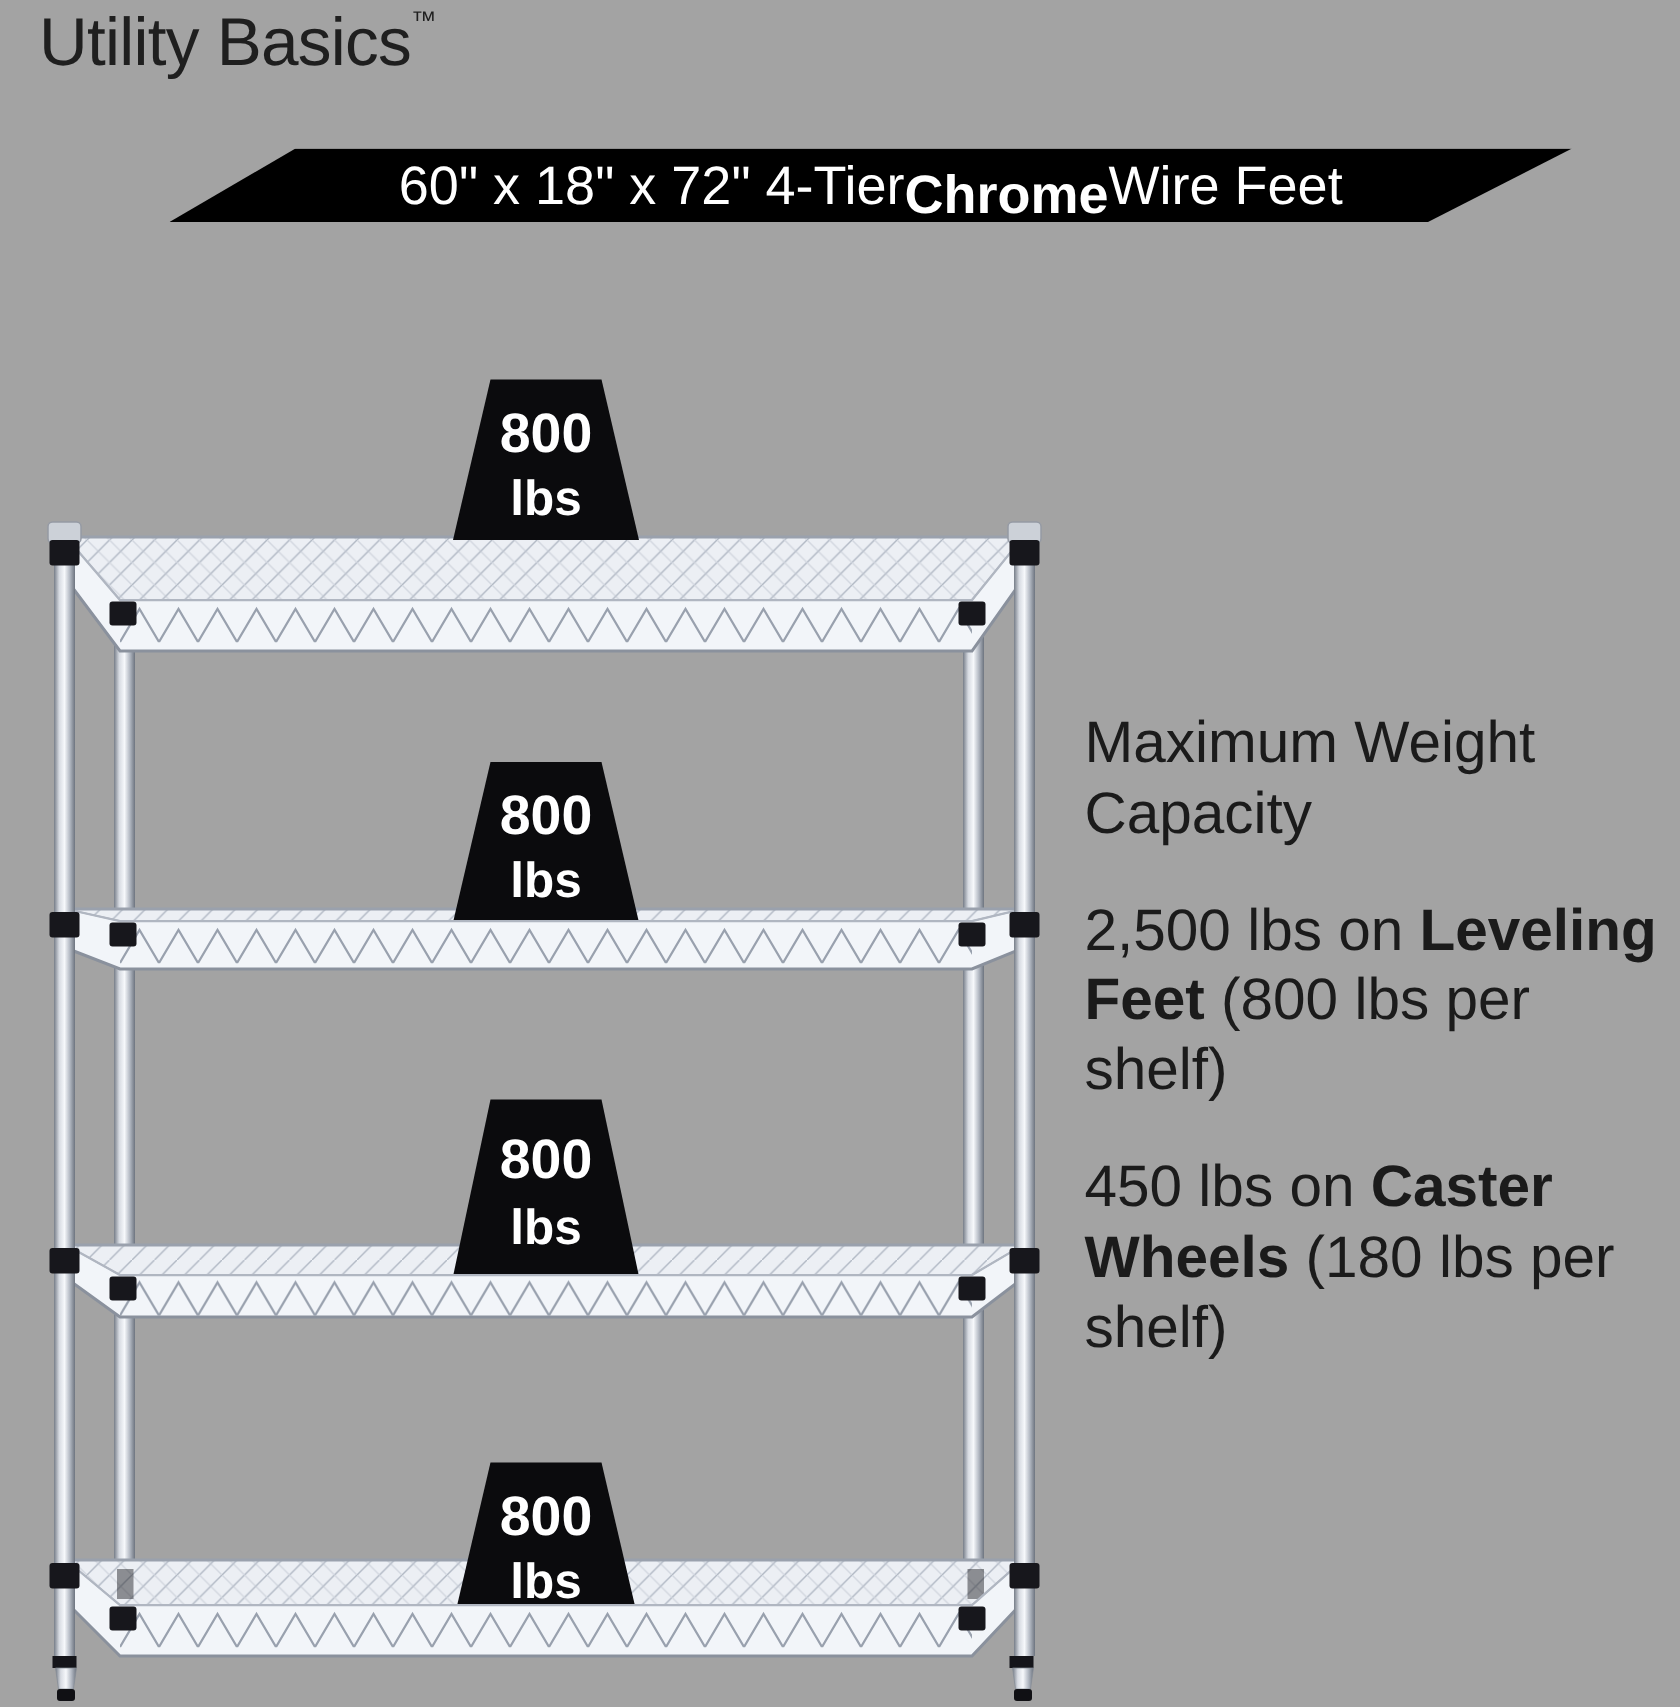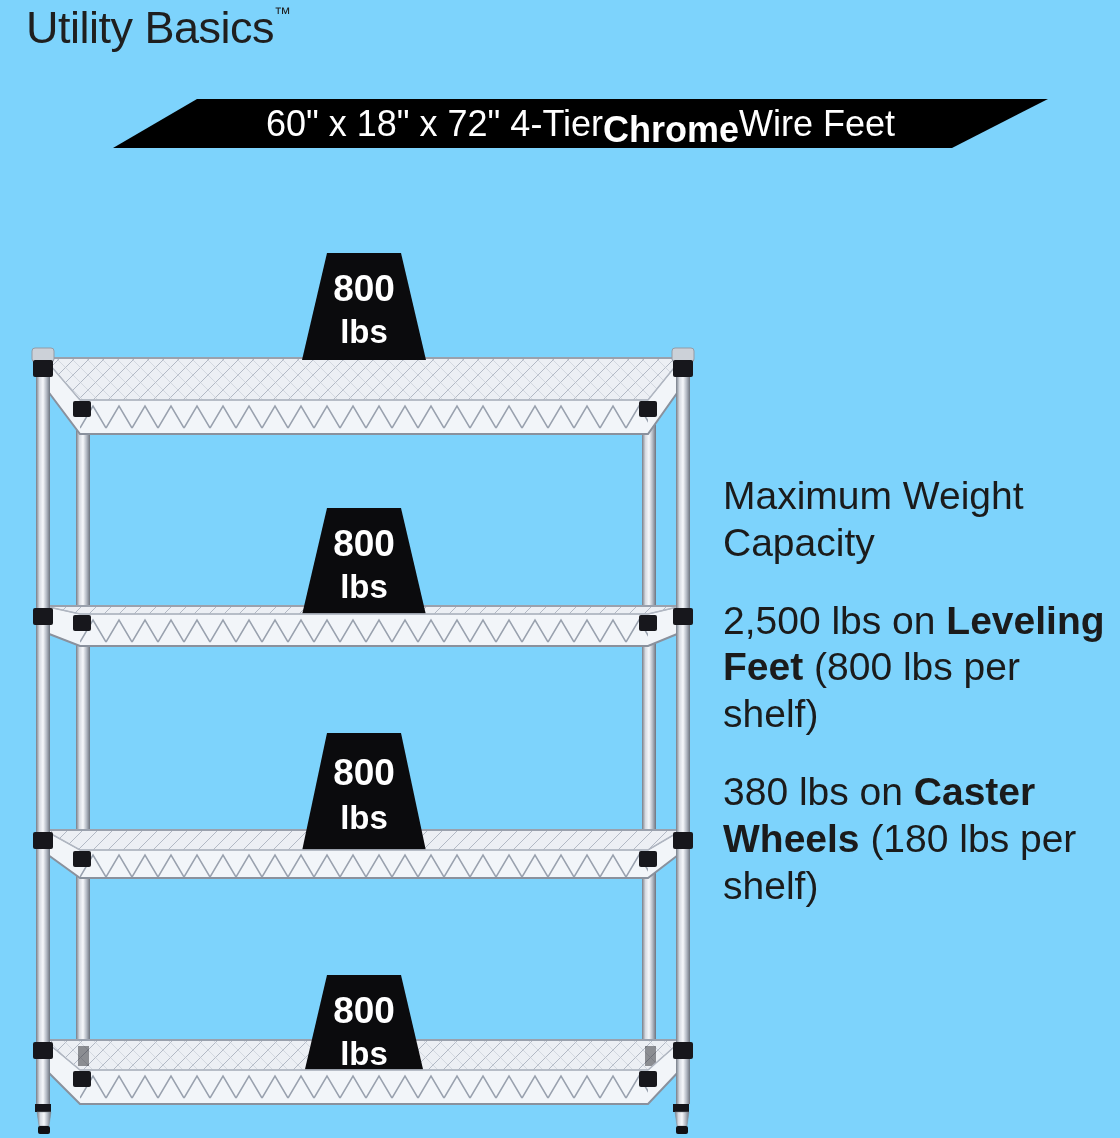--- a/index.html
+++ b/index.html
@@ -1,21 +1,21 @@
 <!DOCTYPE html>
 <html><head>
 <meta charset="utf-8">
 <style>
   * { margin: 0; padding: 0; box-sizing: border-box; }
   html, body { background: #ffffff; }
   .canvas {
     position: relative;
     width: 1120px;
     height: 1138px;
-    background: #7dd3fc;
+    background: #a3a3a3;
     overflow: hidden;
     font-family: "Liberation Sans", sans-serif;
     color: #1c1c1c;
   }
   .logo {
     position: absolute;
     left: 26px;
     top: 2px;
     font-size: 45px;
     font-weight: 400;
@@ -232,16 +232,16 @@
     <g>
       <rect x="645" y="864" width="16" height="8" fill="#15151a"></rect>
       <polygon points="647,872 661,872 659,886 649,886" fill="url(#chrome)" stroke="#878d97" stroke-width="0.5"></polygon>
       <rect x="648" y="886" width="12" height="8" rx="2" fill="#101014"></rect>
     </g>
   </svg>
 
   <div class="info">
     <p>Maximum Weight Capacity</p>
     <p><span>2,500 lbs on </span><span class="b">Leveling Feet</span><span> (800 lbs per shelf)</span></p>
-    <p><span>380 lbs on </span><span class="b">Caster Wheels</span><span> (180 lbs per shelf)</span></p>
+    <p><span>450 lbs on </span><span class="b">Caster Wheels</span><span> (180 lbs per shelf)</span></p>
   </div>
 
 </div>
 
 </body></html>

